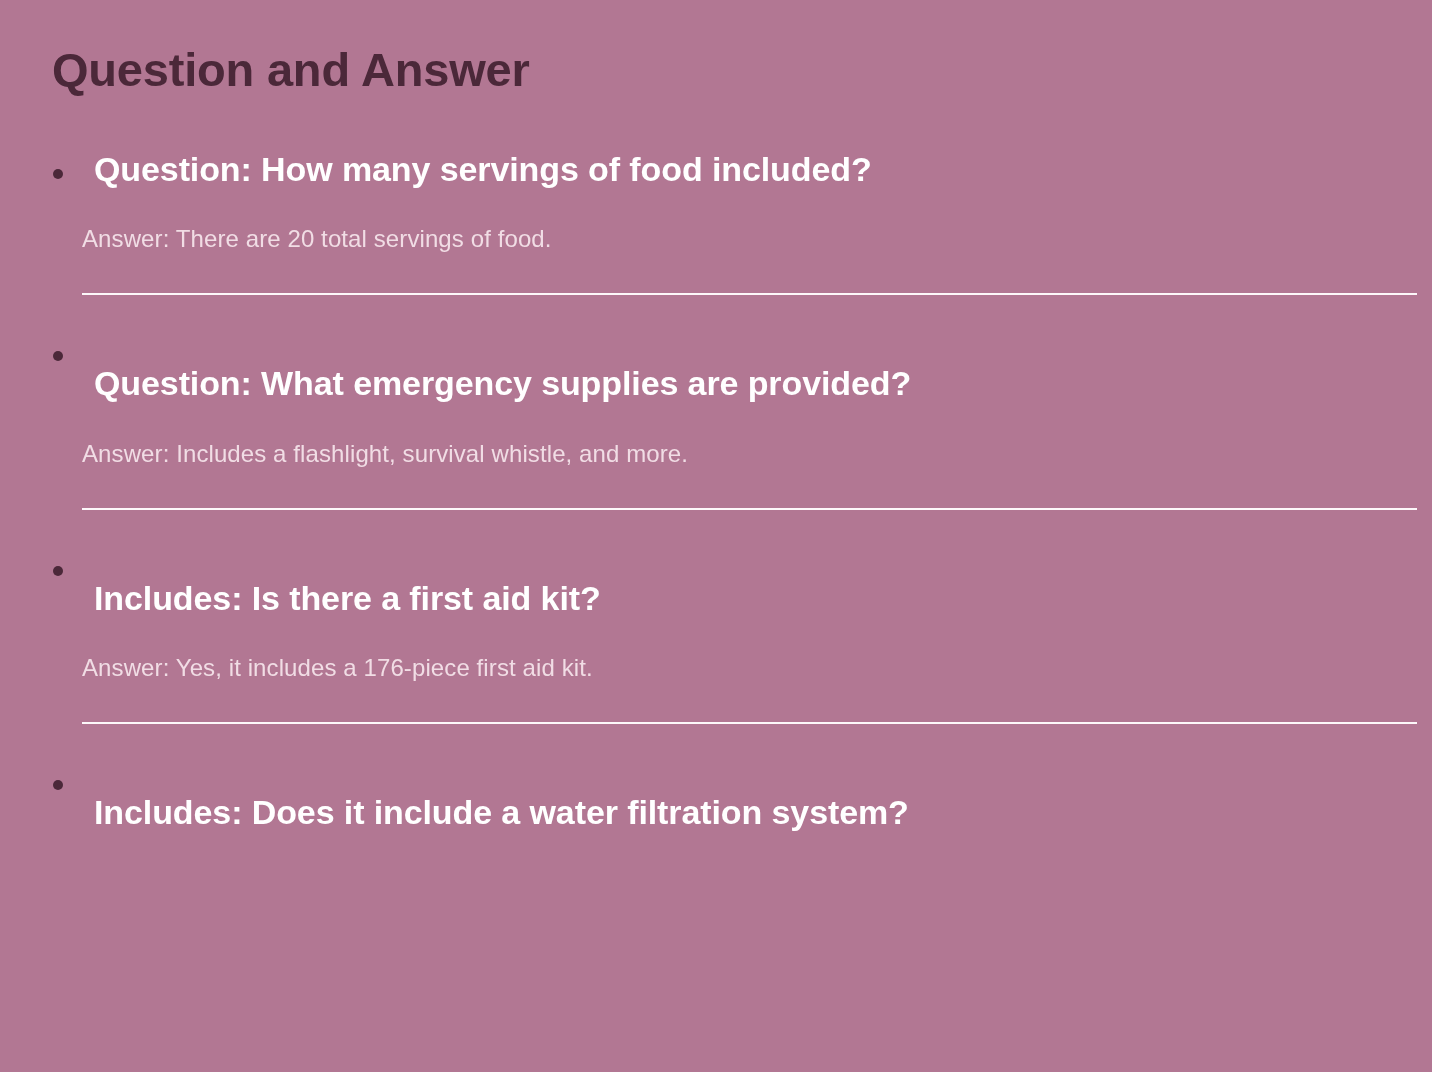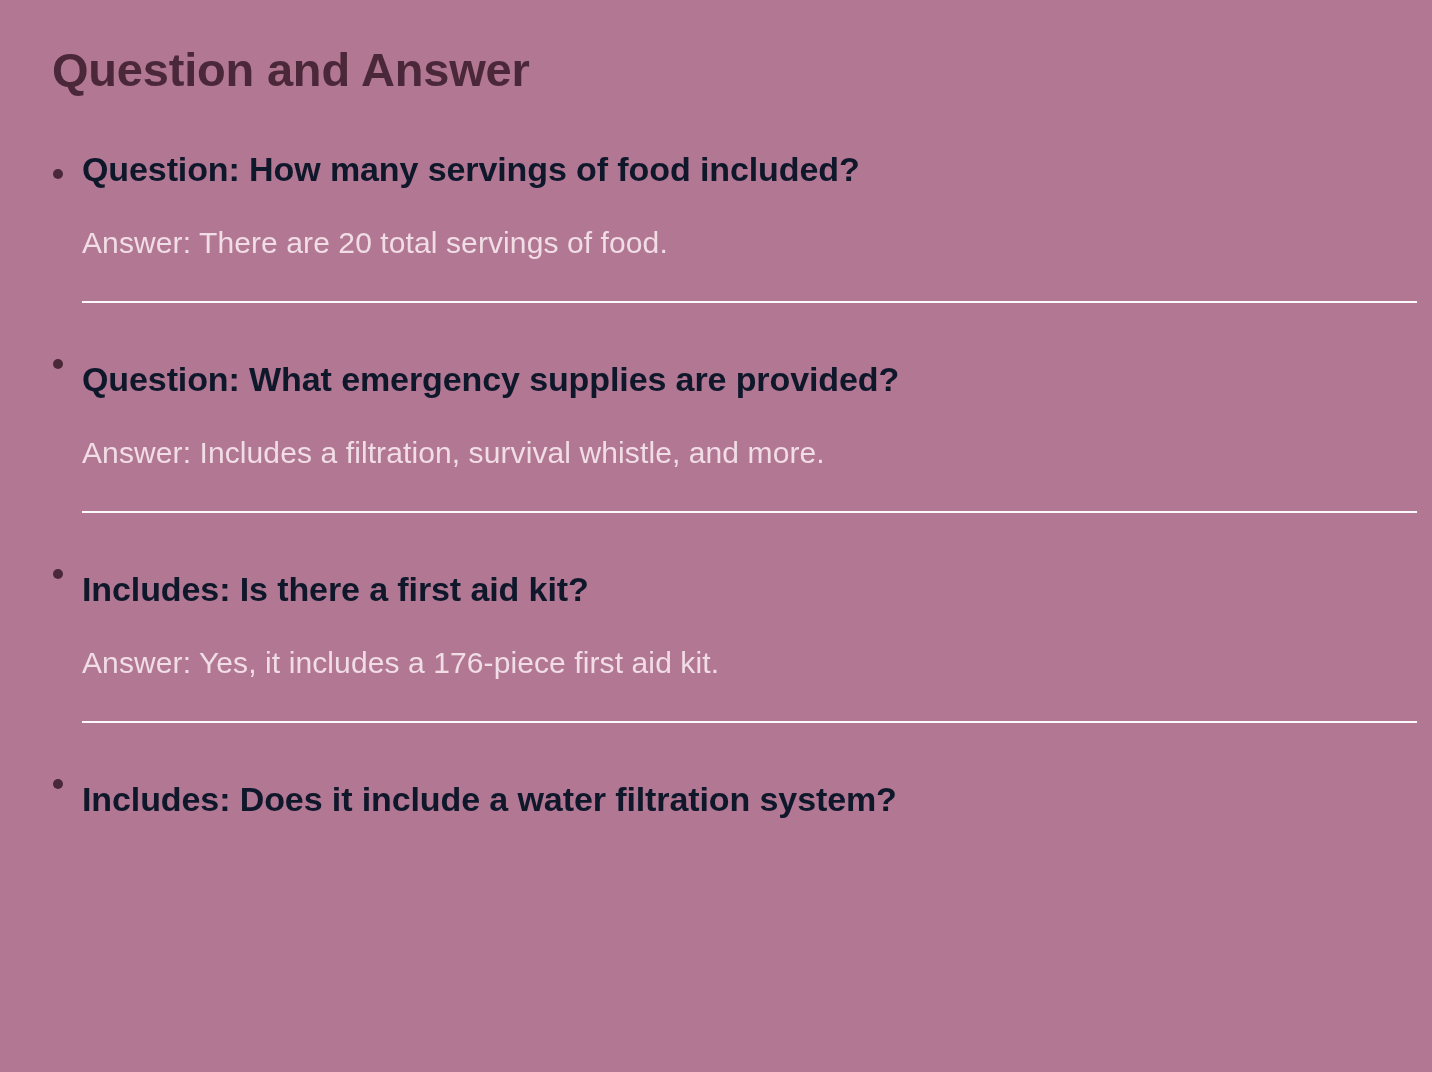--- a/index.html
+++ b/index.html
@@ -57,28 +57,28 @@
     background: #4b2839;
   }
 
   .qa-item + .qa-item .qa-bullet {
     top: 56px;
   }
 
   .qa-question {
     font-size: 34px;
     font-weight: bold;
-    color: #0f172a;
+    color: #ffffff;
     line-height: 1.22;
-    margin: 0;
+    margin: 12px;
     letter-spacing: -0.1px;
   }
 
   .qa-answer {
-    font-size: 30px;
+    font-size: 24px;
     font-weight: normal;
     color: #f1dde5;
     line-height: 1.25;
     margin: 34px 0 0 0;
     letter-spacing: 0.1px;
   }
 
   .qa-divider {
     height: 2px;
     background: #fdf8fa;
@@ -99,21 +99,21 @@
     <li class="qa-item">
       <span class="qa-bullet"></span>
       <p class="qa-question">Question: How many servings of food included?</p>
       <p class="qa-answer">Answer: There are 20 total servings of food.</p>
       <hr class="qa-divider">
     </li>
 
     <li class="qa-item">
       <span class="qa-bullet"></span>
       <p class="qa-question">Question: What emergency supplies are provided?</p>
-      <p class="qa-answer">Answer: Includes a filtration, survival whistle, and more.</p>
+      <p class="qa-answer">Answer: Includes a flashlight, survival whistle, and more.</p>
       <hr class="qa-divider">
     </li>
 
     <li class="qa-item">
       <span class="qa-bullet"></span>
       <p class="qa-question">Includes: Is there a first aid kit?</p>
       <p class="qa-answer">Answer: Yes, it includes a 176-piece first aid kit.</p>
       <hr class="qa-divider">
     </li>
 

